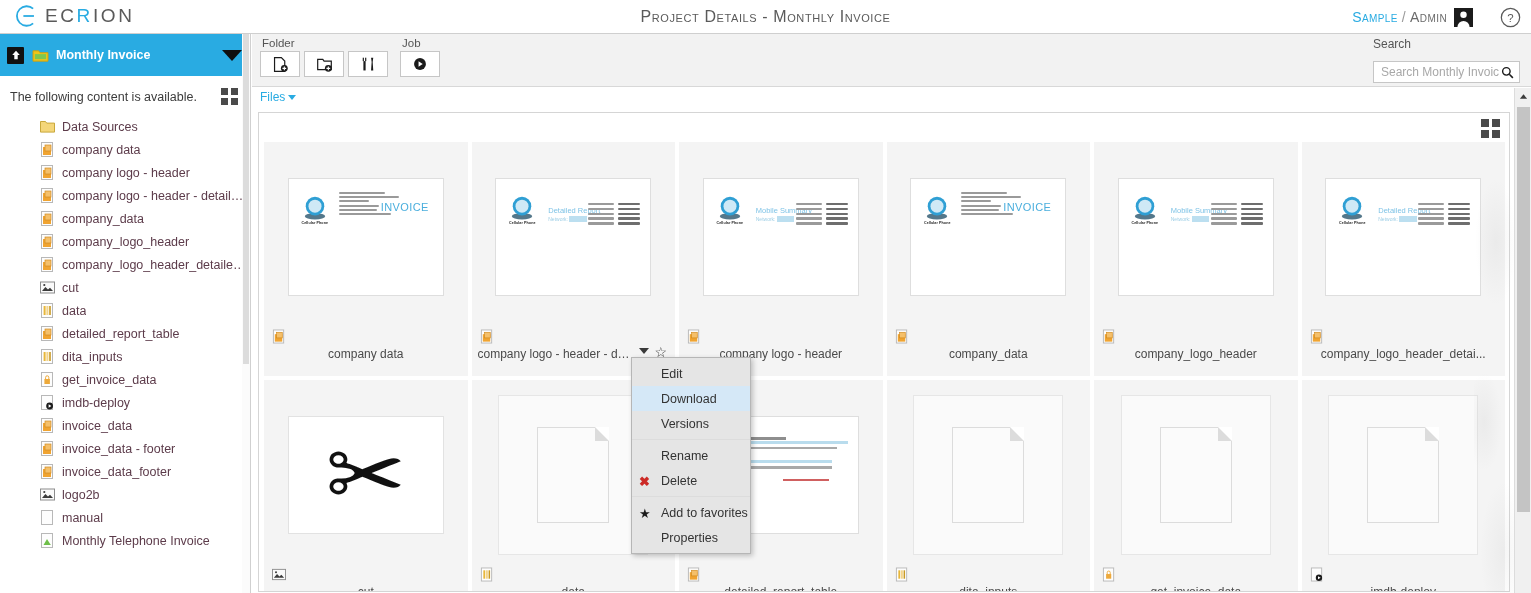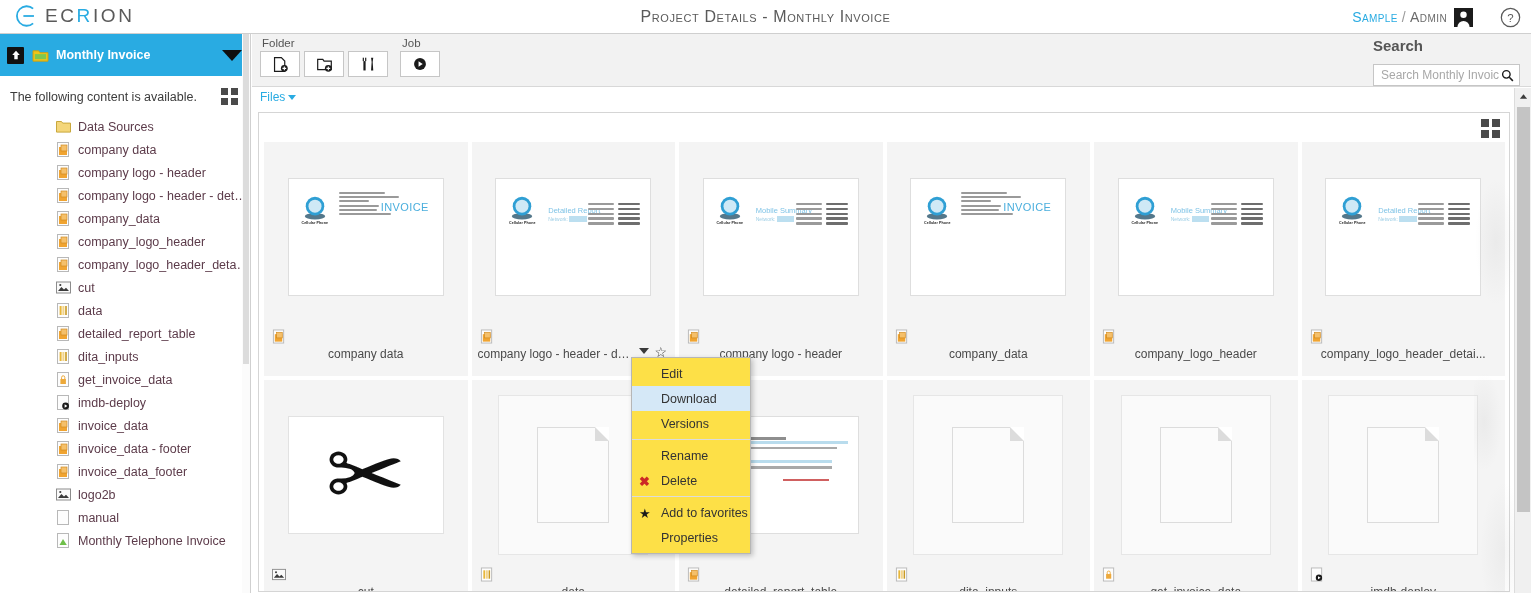--- a/index.html
+++ b/index.html
@@ -67,42 +67,42 @@
   }
   .sb-sub {
     display: flex; align-items: center; justify-content: space-between;
     padding: 12px 12px 10px 10px;
   }
   .sb-sub-text { font-size: 12.5px; color: #3b3b3b; }
   .grid-toggle { display: grid; grid-template-columns: 7px 7px; grid-gap: 3px; cursor: pointer; }
   .grid-toggle i { display: block; width: 7px; height: 7px; background: #4a4a4a; }
   .sb-list { padding: 0 0 0 0; }
   .sb-item {
-    display: flex; align-items: center; height: 23px; padding-left: 56px;
+    display: flex; align-items: center; height: 23px; padding-left: 40px;
     font-size: 12.5px; color: #5c3b4a; cursor: pointer; white-space: nowrap;
   }
   .sb-item .ic { width: 15px; height: 15px; flex: none; margin-right: 7px; }
   .sb-item .lbl { overflow: hidden; text-overflow: ellipsis; max-width: 200px; }
 
   
   .main { position: absolute; left: 252px; top: 34px; width: 1279px; height: 559px; background: #fff; }
 
   .toolbar {
     position: relative; height: 53px; background: #f2f2f2;
     border-bottom: 1px solid #d8d8d8;
   }
   .tb-group { position: absolute; top: 3px; }
   .tb-group .gl { font-size: 11.5px; color: #555; margin-bottom: 2px; padding-left: 2px; }
   .tb-btns { display: flex; gap: 4px; }
   .tb-btn {
     width: 40px; height: 26px; background: #fff; border: 1px solid #c6c6c6;
     display: flex; align-items: center; justify-content: center; cursor: pointer;
   }
   .search-group { position: absolute; right: 11px; top: 3px; }
-  .search-group .gl { font-size: 15px; color: #555; margin-bottom: 10px; font-weight: bold; }
+  .search-group .gl { font-size: 12px; color: #555; margin-bottom: 10px; }
   .search-box {
     width: 147px; height: 22px; border: 1px solid #c6c6c6; background: #fff;
     display: flex; align-items: center; padding: 0 5px;
   }
   .search-box input {
     border: 0; outline: 0; flex: 1; font-size: 12px; color: #333;
     font-family: "Liberation Sans", sans-serif; background: transparent; min-width: 0;
   }
   .search-box input::placeholder { color: #a8a8a8; }
 
@@ -192,21 +192,21 @@
   .tbl-mini { position: absolute; left: 10px; top: 14px; right: 10px; }
   .tbl-mini .hdr { height: 3px; background: #b9dced; margin-bottom: 3px; }
   .tbl-mini .row { height: 2.4px; background: #a8a8a8; margin-bottom: 4px; width: 92%; }
   .tbl-mini .sm { width: 60%; margin-left: 28%; }
   .tbl-mini .tot { height: 2.4px; background: #d06060; width: 34%; margin-left: 52%; margin-top: 10px; }
   .tbl-cap { position: absolute; left: 10px; top: 6px; height: 3px; width: 62px; background: #8e8e8e; }
 
   
   .ctx-menu {
     position: absolute; left: 631px; top: 357px; width: 120px;
-    background: #fde047; border: 1px solid #b6b6b6; box-shadow: 2px 2px 5px rgba(0,0,0,.22);
+    background: #e5e5e5; border: 1px solid #b6b6b6; box-shadow: 2px 2px 5px rgba(0,0,0,.22);
     padding: 3px 0; z-index: 50;
   }
   .ctx-item {
     height: 25px; display: flex; align-items: center; padding-left: 29px;
     font-size: 12.5px; color: #333; cursor: pointer; position: relative;
   }
   .ctx-item.active { background: #d5e8f7; }
   .ctx-sep { height: 1px; background: #dcdcdc; margin: 3px 0; }
   .ctx-ic { position: absolute; left: 7px; top: 50%; transform: translateY(-50%); font-size: 13px; line-height: 1; }
   .ctx-ic.del { color: #cc2a26; font-weight: bold; }

